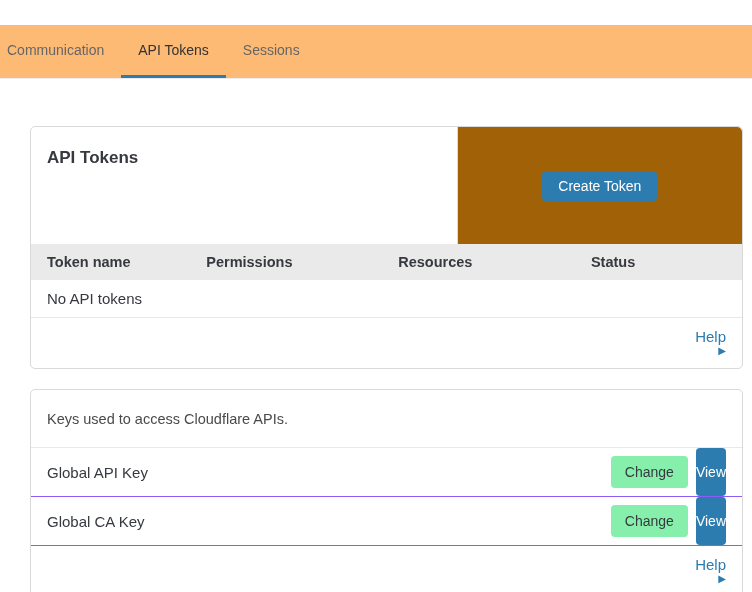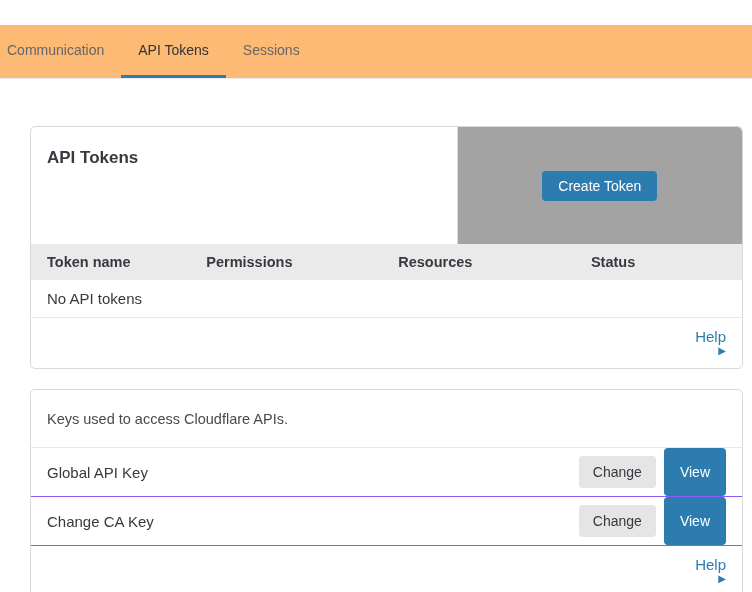--- a/index.html
+++ b/index.html
@@ -65,21 +65,21 @@
   
   .tokens-header { display: flex; height: 117px; }
   .tokens-header-left {
     width: 60%;
     padding: 21px 16px 16px 16px;
     border-right: 1px solid #dcdcdc;
   }
   .tokens-header-left .card-desc { max-width: 400px; }
   .tokens-header-right {
     width: 40%;
-    background: #a3a3a3;
+    background: #a16207;
     border-radius: 0 5px 0 0;
     display: flex;
     align-items: center;
     justify-content: center;
   }
 
   .btn {
     font-family: "Liberation Sans", sans-serif;
     font-size: 14px;
     border: none;
@@ -87,26 +87,26 @@
     cursor: pointer;
     line-height: 1;
   }
   .btn-primary {
     background: #2c7cb0;
     color: #ffffff;
     padding: 8px 16px;
     height: 30px;
   }
   .btn-secondary {
-    background: #e5e5e5;
+    background: #86efac;
     color: #36393f;
     padding: 8px 14px;
     height: 32px;
   }
-  .btn-view { padding: 8px 16px; height: 48px; }
+  .btn-view { padding: 8px 0; height: 48px; }
 
   
   .tokens-table {
     width: 100%;
     border-collapse: collapse;
     table-layout: fixed;
   }
   .tokens-table th {
     background: #eaeaea;
     text-align: left;
@@ -215,21 +215,21 @@
 
   <div class="key-row">
     <span class="key-label">Global API Key</span>
     <span class="key-actions">
       <button class="btn btn-secondary">Change</button>
       <button class="btn btn-primary btn-view">View</button>
     </span>
   </div>
 
   <div class="key-row">
-    <span class="key-label">Change CA Key</span>
+    <span class="key-label">Global CA Key</span>
     <span class="key-actions">
       <button class="btn btn-secondary">Change</button>
       <button class="btn btn-primary btn-view">View</button>
     </span>
   </div>
 
   <div class="card-footer">
     <a class="help-link">
       <span>Help</span>
       <span class="help-arrow">▶</span>

